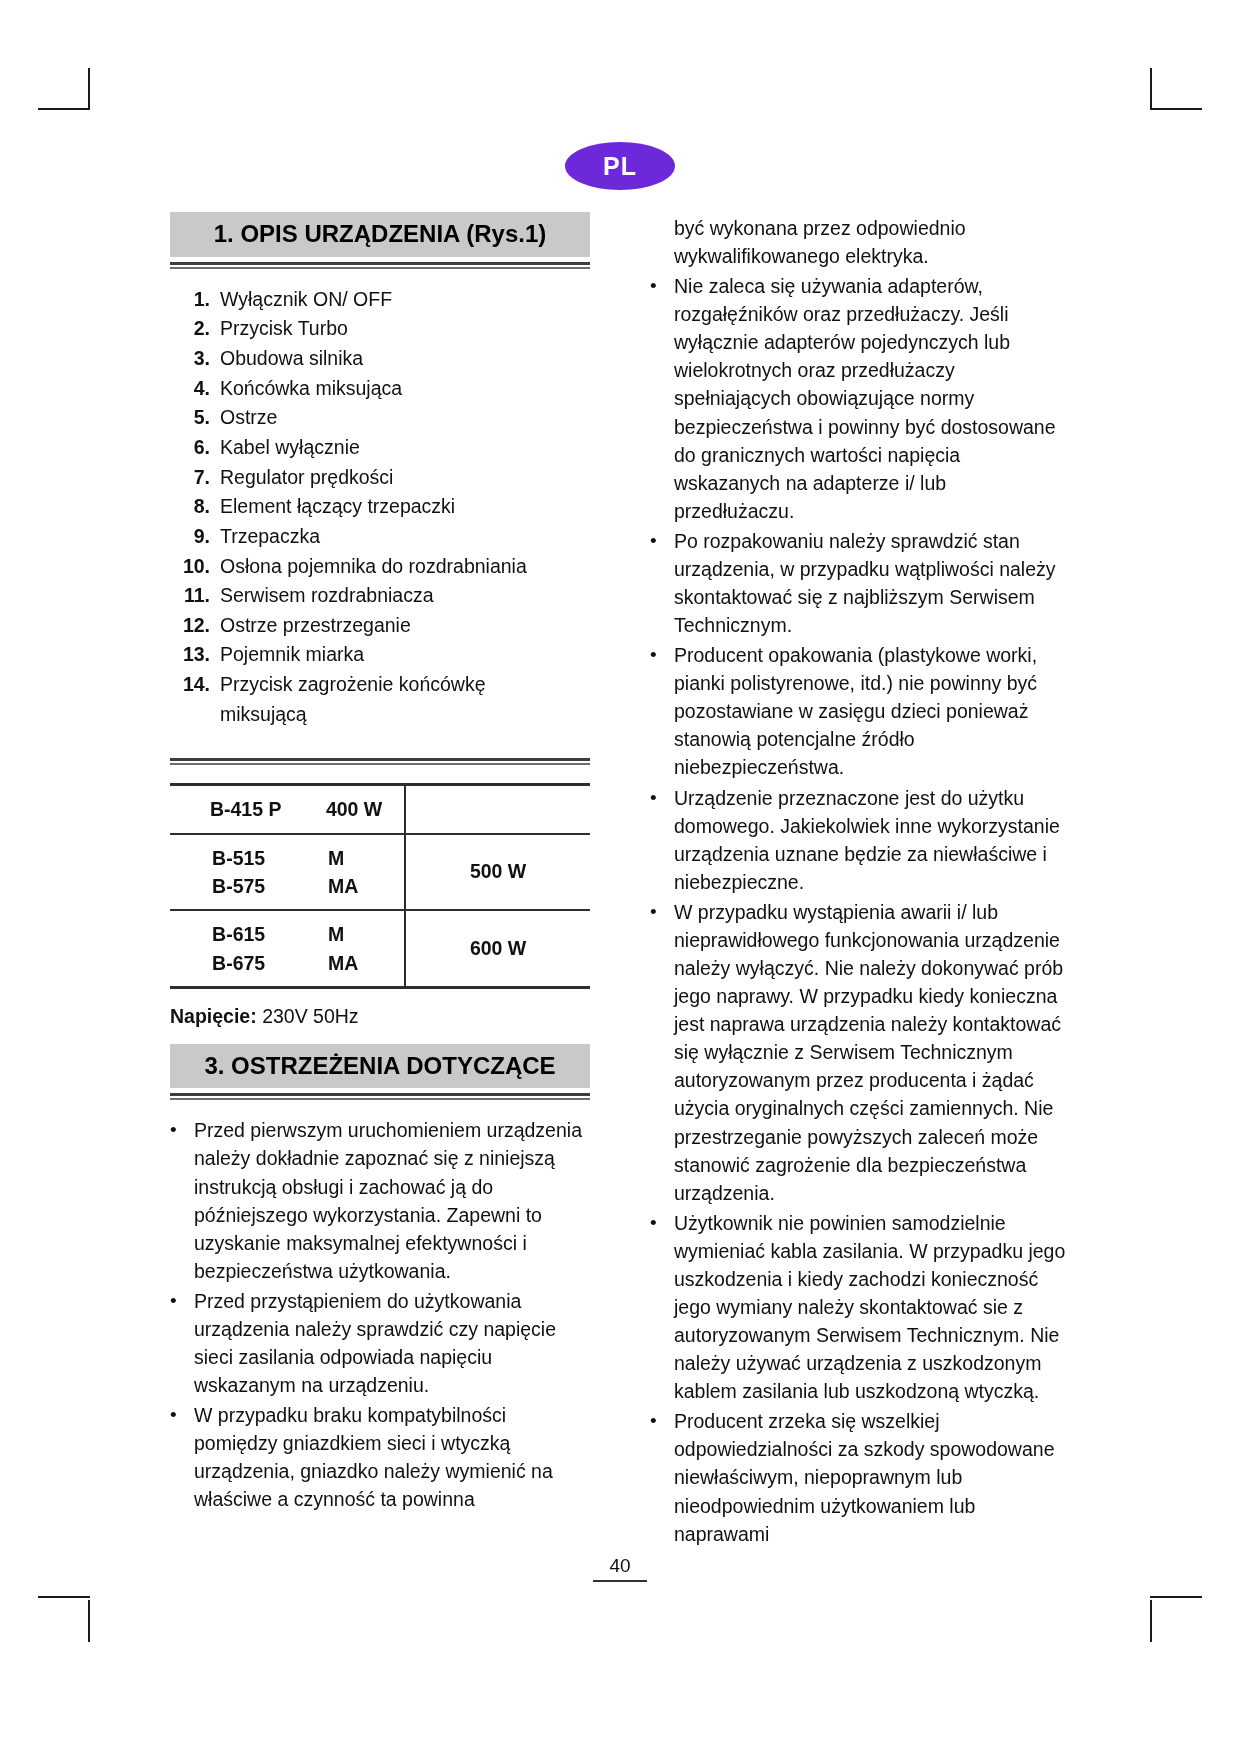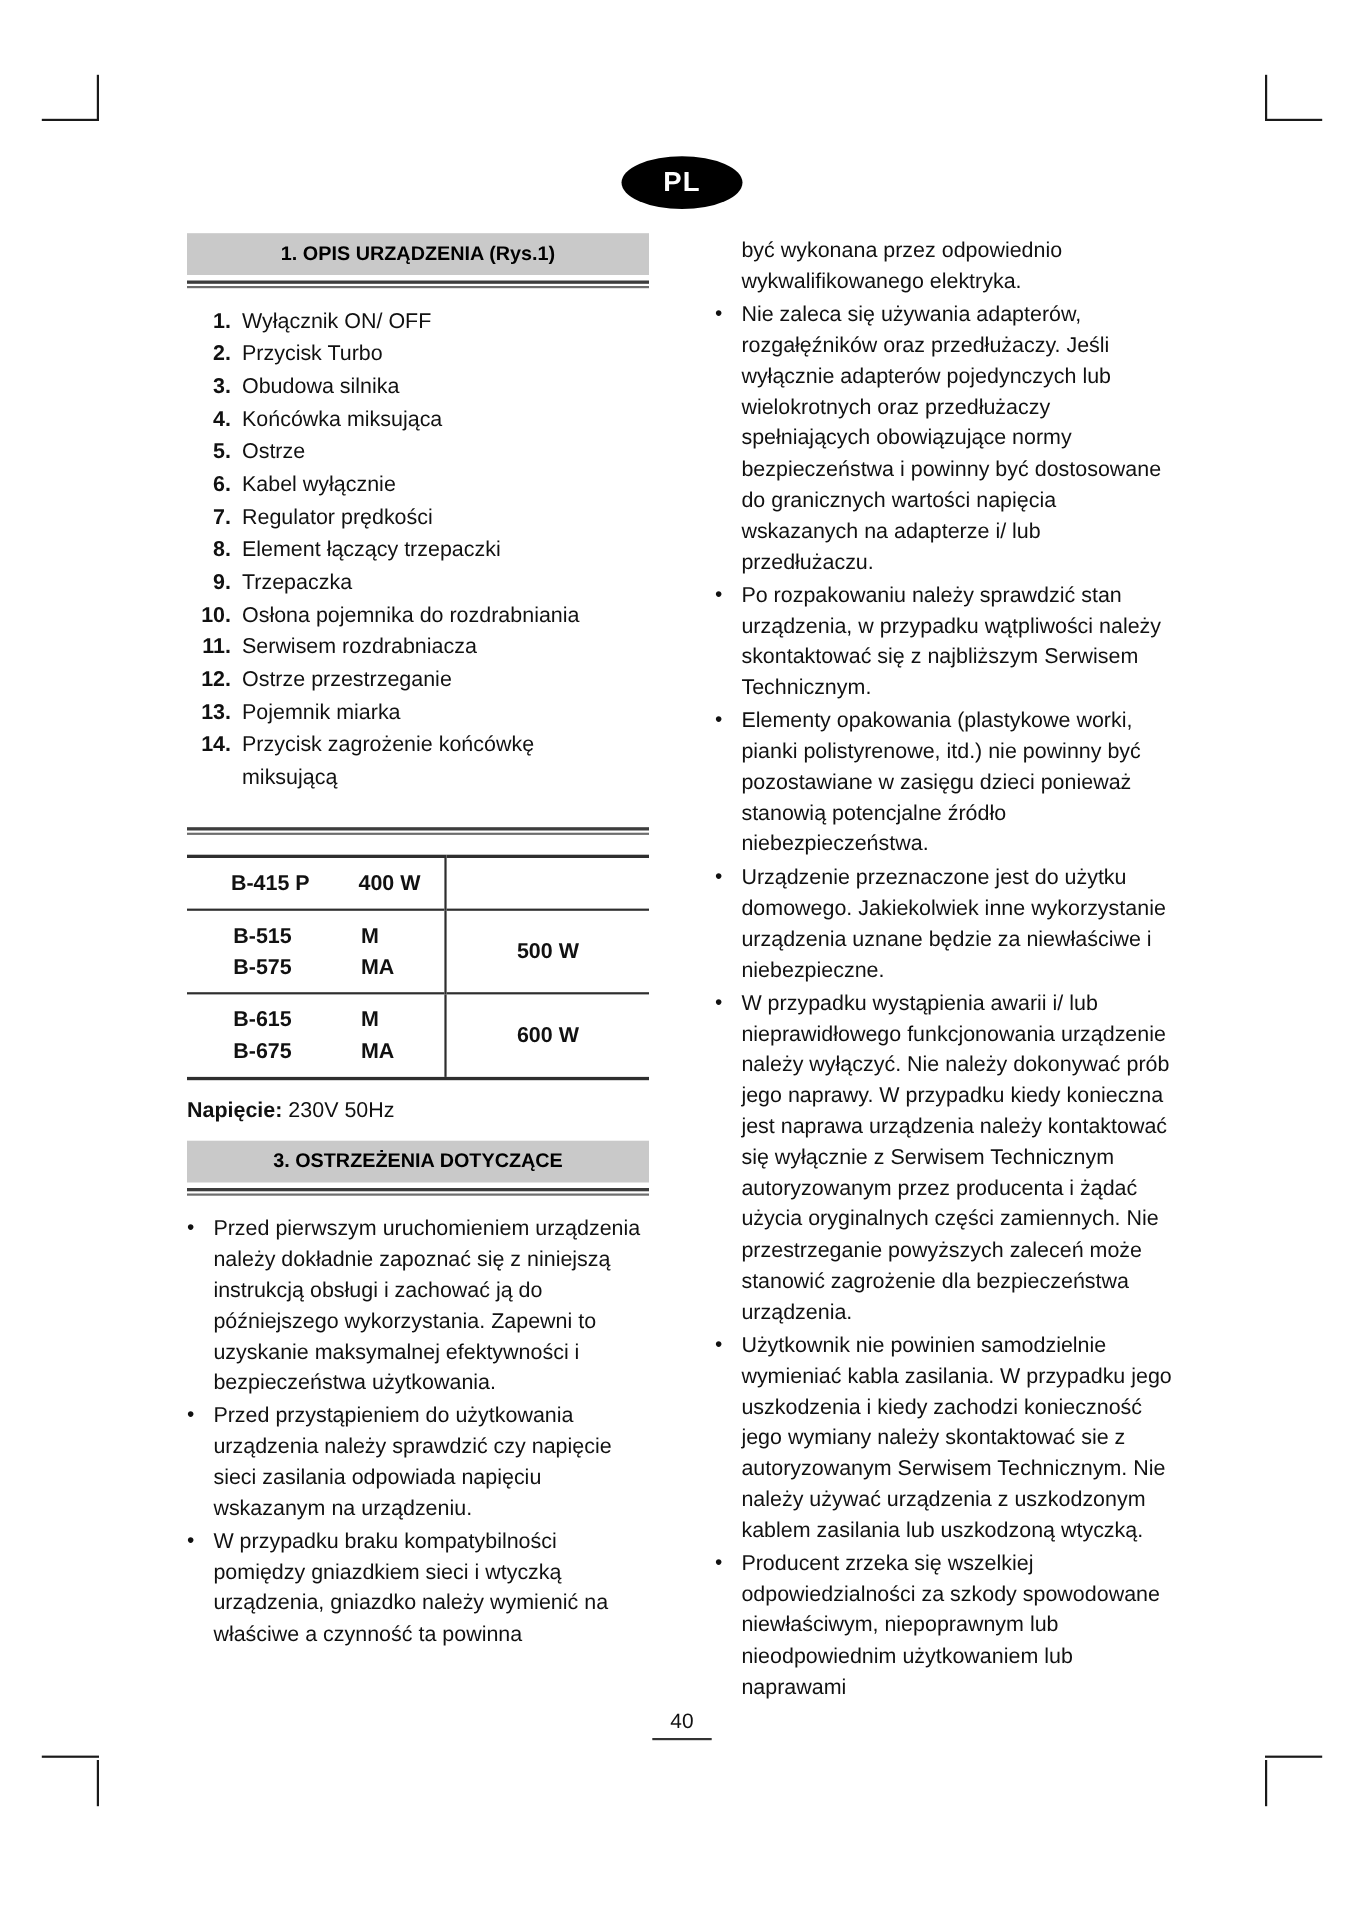--- a/index.html
+++ b/index.html
@@ -34,21 +34,21 @@
   }
 
   
   .pl-badge {
     position: absolute;
     left: 50%;
     top: 12px;
     transform: translateX(-50%);
     width: 110px;
     height: 48px;
-    background: #000000;
+    background: #6d28d9;
     border-radius: 50%/50%;
     color: #fff;
     font-size: 25px;
     font-weight: bold;
     letter-spacing: 1px;
     display: flex;
     align-items: center;
     justify-content: center;
   }
 
@@ -69,21 +69,21 @@
   }
 
   
   .sect {
     margin-bottom: 10px;
   }
   .sect-bar {
     background: #c9c9c9;
     text-align: center;
     font-weight: bold;
-    font-size: 18px;
+    font-size: 24px;
     padding: 8px 6px 9px 6px;
     line-height: 1.15;
     color: #000;
   }
   .sect-rules {
     margin-top: 5px;
   }
   .rule-thick {
     height: 3px;
     background: #3d3d3d;
@@ -391,21 +391,21 @@
         <li>
             <span class="dot">•</span>
             <span class="btxt">Nie zaleca się używania adapterów, rozgałęźników oraz przedłużaczy. Jeśli wyłącznie adapterów pojedynczych lub wielokrotnych oraz przedłużaczy spełniających obowiązujące normy bezpieczeństwa i powinny być dostosowane do granicznych wartości napięcia wskazanych na adapterze i/ lub przedłużaczu.</span>
           </li>
         <li>
             <span class="dot">•</span>
             <span class="btxt">Po rozpakowaniu należy sprawdzić stan urządzenia, w przypadku wątpliwości należy skontaktować się z najbliższym Serwisem Technicznym.</span>
           </li>
         <li>
             <span class="dot">•</span>
-            <span class="btxt">Elementy opakowania (plastykowe worki, pianki polistyrenowe, itd.) nie powinny być pozostawiane w zasięgu dzieci ponieważ stanowią potencjalne źródło niebezpieczeństwa.</span>
+            <span class="btxt">Producent opakowania (plastykowe worki, pianki polistyrenowe, itd.) nie powinny być pozostawiane w zasięgu dzieci ponieważ stanowią potencjalne źródło niebezpieczeństwa.</span>
           </li>
         <li>
             <span class="dot">•</span>
             <span class="btxt">Urządzenie przeznaczone jest do użytku domowego. Jakiekolwiek inne wykorzystanie urządzenia uznane będzie za niewłaściwe i niebezpieczne.</span>
           </li>
         <li>
             <span class="dot">•</span>
             <span class="btxt">W przypadku wystąpienia awarii i/ lub nieprawidłowego funkcjonowania urządzenie należy wyłączyć. Nie należy dokonywać prób jego naprawy. W przypadku kiedy konieczna jest naprawa urządzenia należy kontaktować się wyłącznie z Serwisem Technicznym autoryzowanym przez producenta i żądać użycia oryginalnych części zamiennych. Nie przestrzeganie powyższych zaleceń może stanowić zagrożenie dla bezpieczeństwa urządzenia.</span>
           </li>
         <li>

